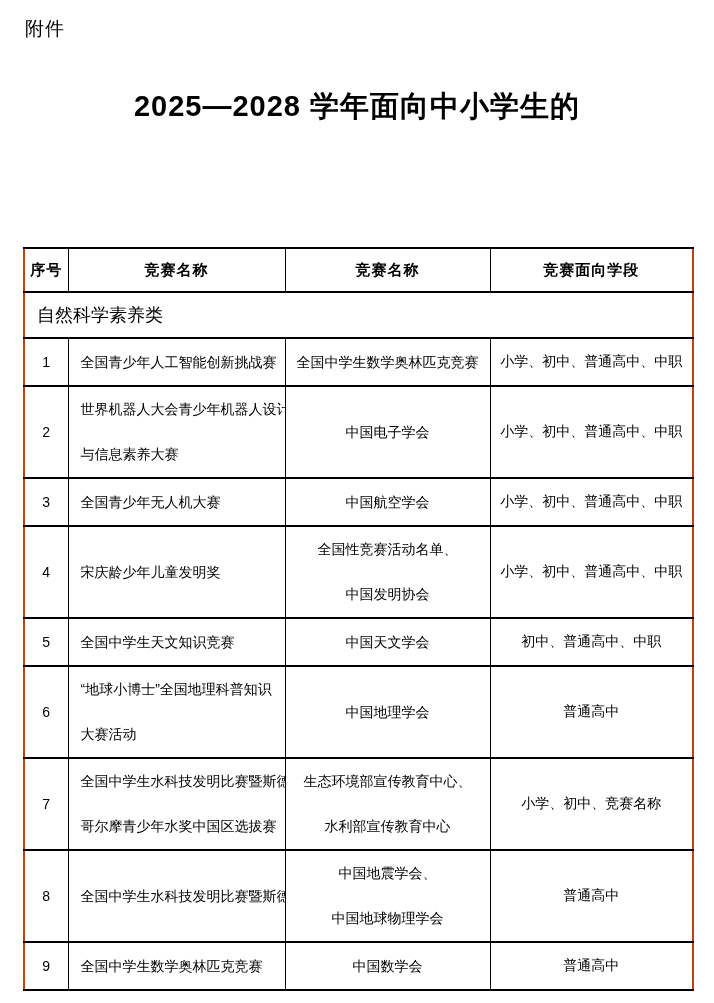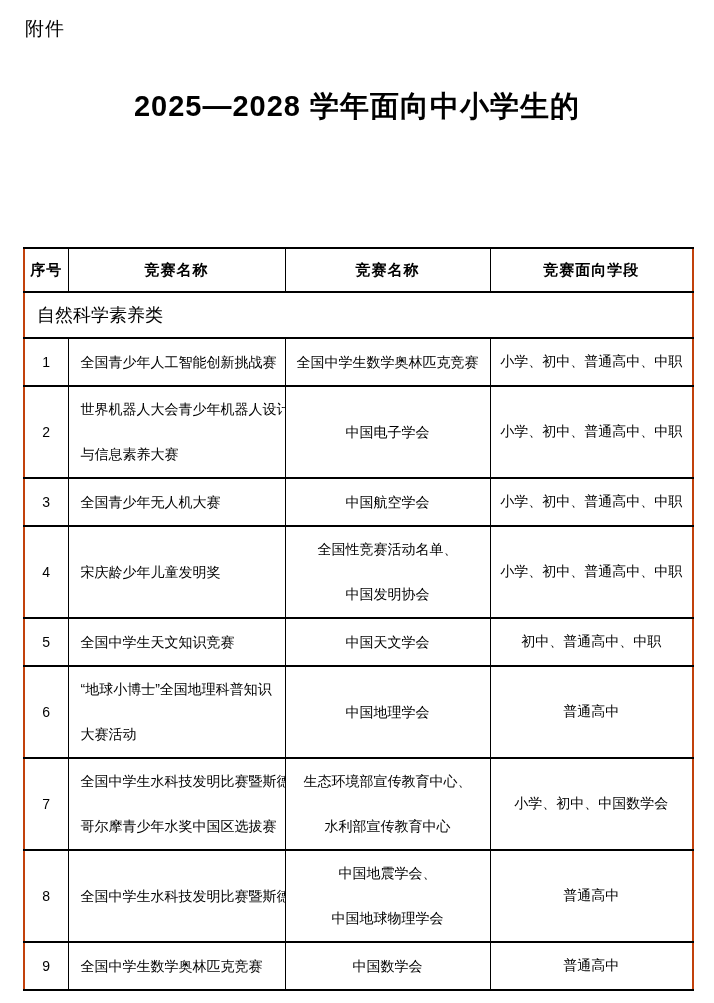--- a/index.html
+++ b/index.html
@@ -175,21 +175,21 @@
         <tr class="t-row tall">
           <td class="c-no">7</td>
           <td class="c-name">
             <div class="cell-line">全国中学生水科技发明比赛暨斯德</div>
             <div class="cell-line">哥尔摩青少年水奖中国区选拔赛</div>
           </td>
           <td class="c-org">
             <div class="cell-line">生态环境部宣传教育中心、</div>
             <div class="cell-line">水利部宣传教育中心</div>
           </td>
-          <td class="c-level">小学、初中、中国数学会</td>
+          <td class="c-level">小学、初中、竞赛名称</td>
         </tr>
         <tr class="t-row tall">
           <td class="c-no">8</td>
           <td class="c-name">
             <div class="cell-line">全国中学生水科技发明比赛暨斯德</div>
           </td>
           <td class="c-org">
             <div class="cell-line">中国地震学会、</div>
             <div class="cell-line">中国地球物理学会</div>
           </td>

